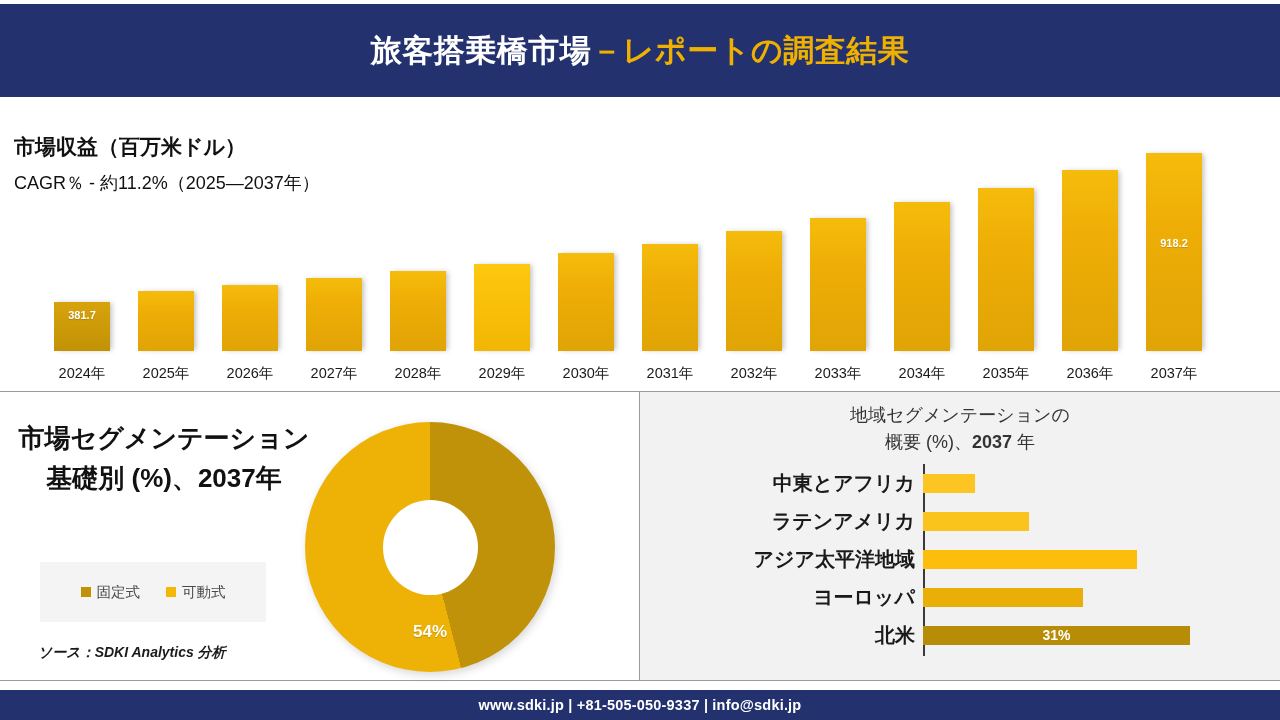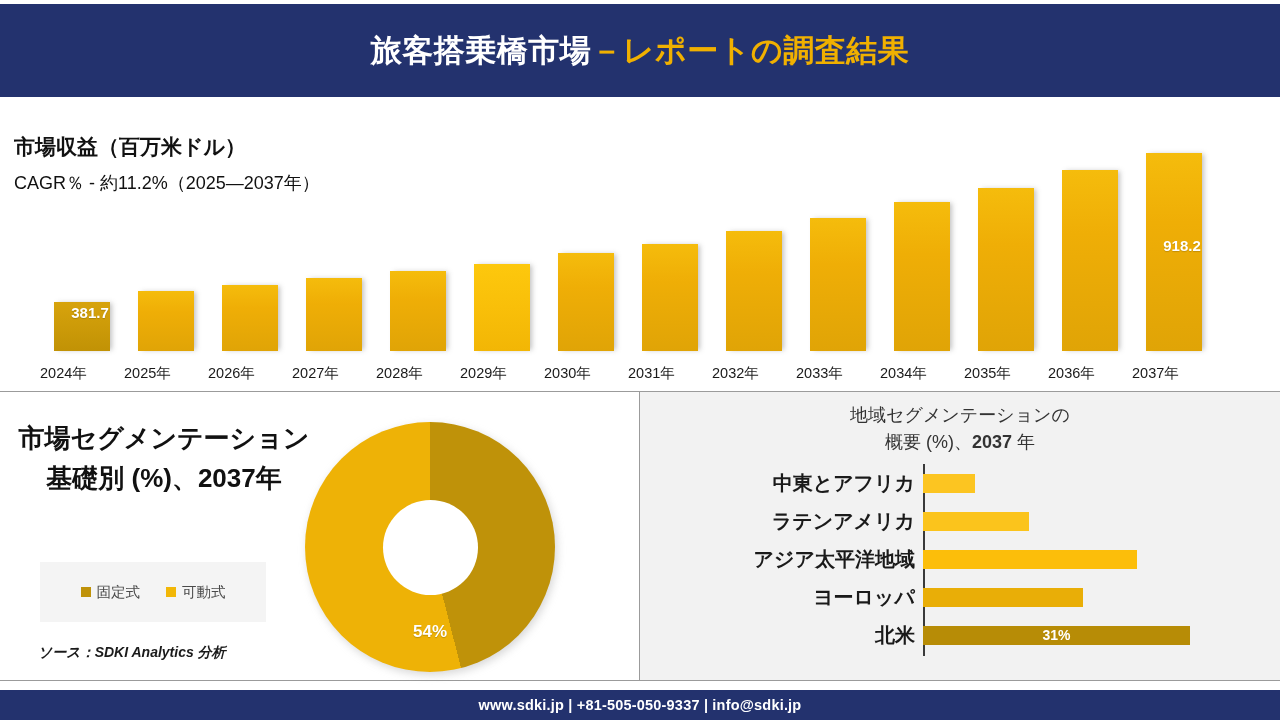--- a/index.html
+++ b/index.html
@@ -99,40 +99,40 @@
     position: relative;
   }
   .bar.first {
     background: linear-gradient(180deg, #d7a30c 0%, #ca9908 60%, #c19205 100%);
   }
   .bar.bright {
     background: linear-gradient(180deg, #fdc80d 0%, #f9bf09 50%, #f2b605 100%);
   }
   .bar-value {
     position: absolute;
-    left: 8px;
+    left: 0;
     width: 100%;
     text-align: center;
     color: #ffffff;
-    font-size: 15px;
+    font-size: 11px;
     font-weight: bold;
     text-shadow: 0 1px 1px rgba(0,0,0,0.18);
   }
   .bar-value.low  { bottom: 30px; }
   .bar-value.high { top: 84px; }
   .bar-labels {
     position: absolute;
     left: 0;
     bottom: 8px;
     width: 1200px;
     display: flex;
   }
   .bar-label {
     width: 84px;
-    text-align: left;
+    text-align: center;
     font-size: 14.5px;
     color: #1a1a1a;
     white-space: nowrap;
   }
 
   
   .bottom-left {
     position: absolute;
     left: 0;
     top: 392px;

